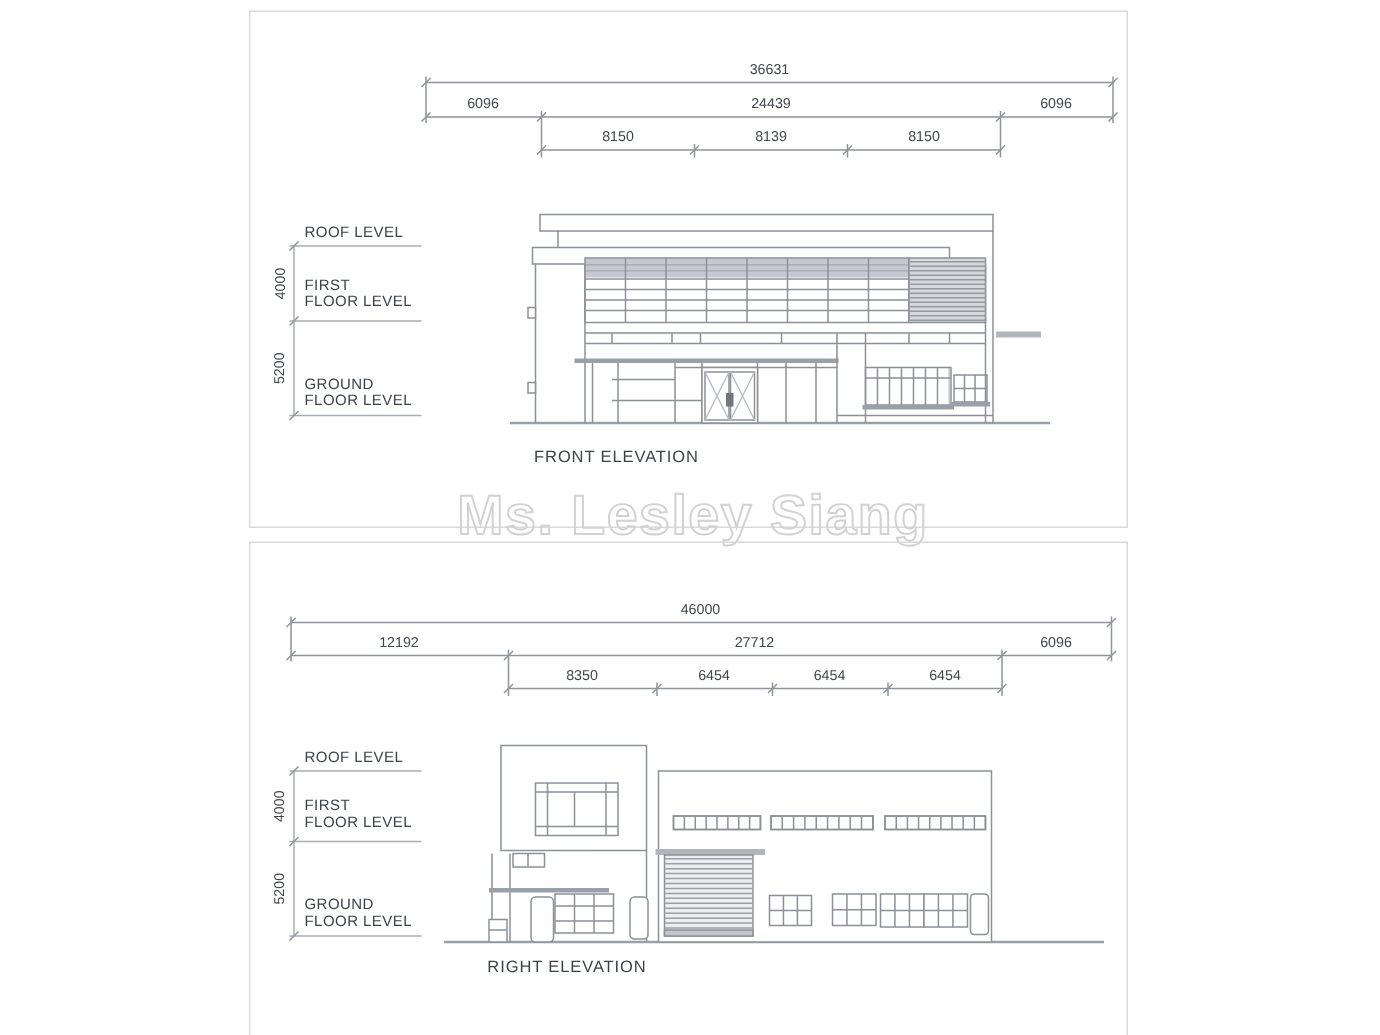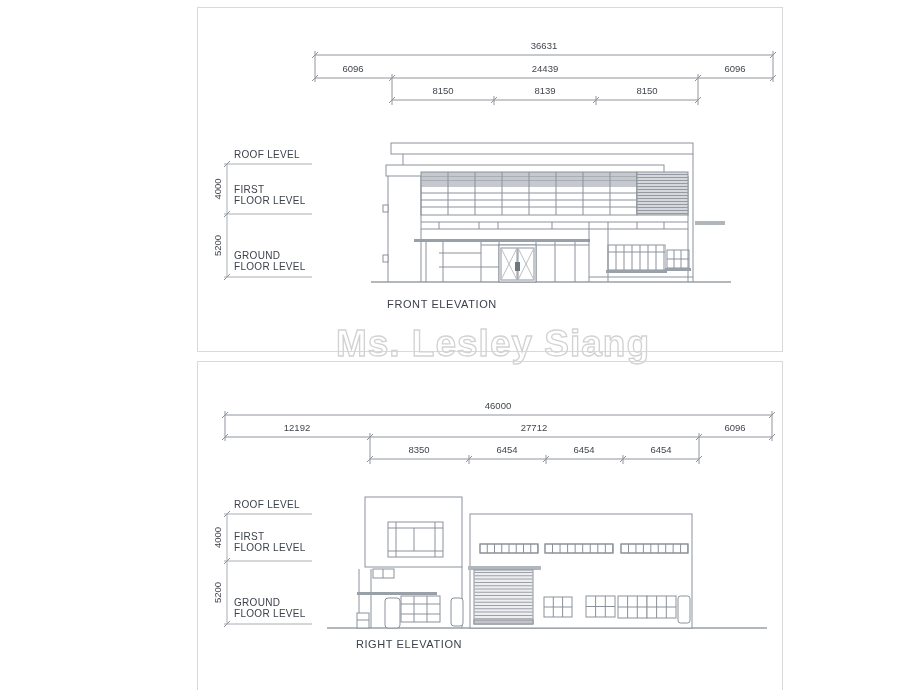--- a/index.html
+++ b/index.html
@@ -1,17 +1,17 @@
 <!DOCTYPE html>
 <html><head>
 <meta charset="utf-8">
 <style>
   html,body{margin:0;padding:0;background:#fff;}
   #page{position:relative;width:805px;height:690px;background:#fff;overflow:hidden;
-        font-family:"Liberation Sans",sans-serif;padding-left:31px;}
+        font-family:"Liberation Sans",sans-serif;}
   svg{display:block;}
   .sheet{fill:#fff;stroke:#d9d9d9;stroke-width:1;}
   .ln{stroke:#8b9199;stroke-width:1;fill:none;}
   .w{fill:#fff;stroke:#8b9199;stroke-width:1;}
   .ref{stroke:#a9aeb5;stroke-width:1;fill:none;}
   .dim{stroke:#8f949c;stroke-width:1;fill:none;}
   .gnd{stroke:#9aa0a7;stroke-width:1.6;fill:none;}
   .dtx{font:9.5px "Liberation Sans",sans-serif;fill:#41454e;text-anchor:middle;}
   .ltx{font:10px "Liberation Sans",sans-serif;fill:#3c414b;letter-spacing:.3px;}
   .ttl{font:11px "Liberation Sans",sans-serif;fill:#3c414b;text-anchor:middle;letter-spacing:.6px;}

